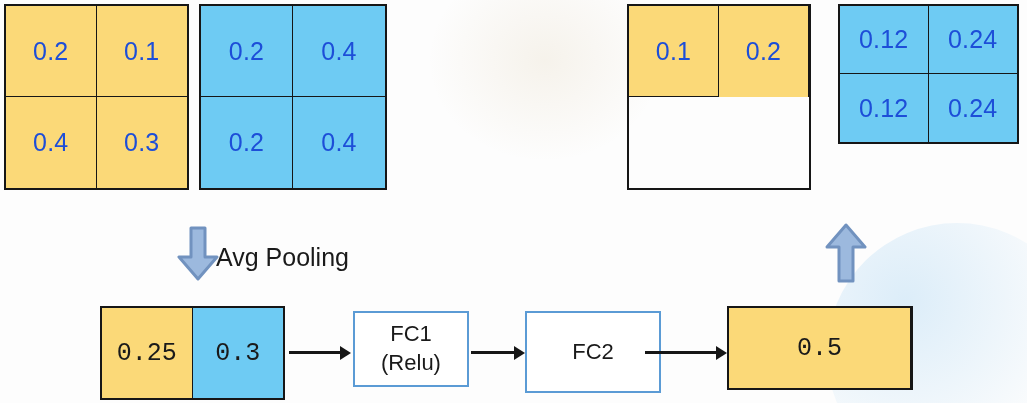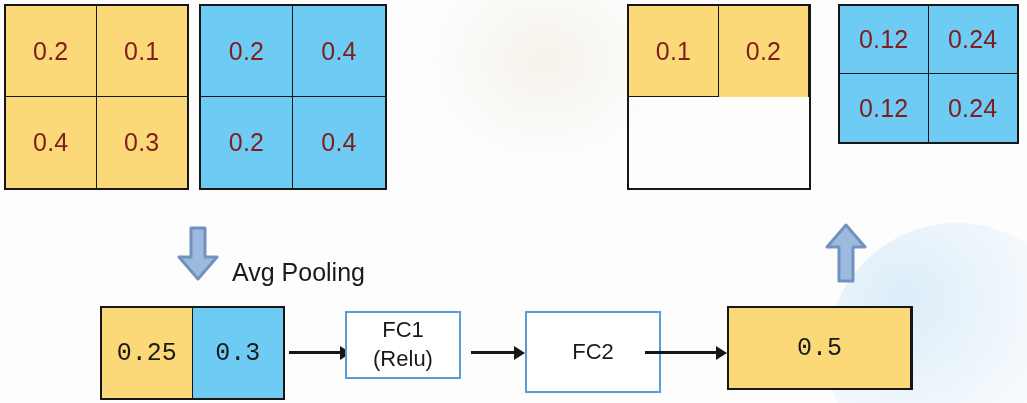--- a/index.html
+++ b/index.html
@@ -48,21 +48,21 @@
     grid-template-rows: 1fr 1fr;
     box-sizing: border-box;
     border: 2px solid #161616;
   }
   .grid2 .cell {
     box-sizing: border-box;
     display: flex;
     align-items: center;
     justify-content: center;
     font-size: 25px;
-    color: #7f1d1d;
+    color: #1d4ed8;
     letter-spacing: 0.2px;
   }
   .grid2 .cell.r0c0 { border-right: 1px solid #161616; border-bottom: 1px solid #161616; }
   .grid2 .cell.r0c1 { border-bottom: 1px solid #161616; }
   .grid2 .cell.r1c0 { border-right: 1px solid #161616; }
   .fill-yellow { background: #fbd978; }
   .fill-blue   { background: #6ecbf3; }
 
   
   .vecbox {
@@ -161,39 +161,39 @@
     <div class="cell r1c0 fill-blue">0.12</div>
     <div class="cell r1c1 fill-blue">0.24</div>
   </div>
 
   <div class="block-arrow" style="left:176px; top:226px; width:44px; height:56px;">
     <svg width="44" height="56" viewBox="0 0 44 56">
       <polygon points="15,2 29,2 29,31 41,31 22,53 3,31 15,31" fill="#9cb9de" stroke="#7192bf" stroke-width="3" stroke-linejoin="round"></polygon>
     </svg>
   </div>
 
-  <div class="label-text" style="left:232px; top:243px;margin-top:15px;">Avg Pooling</div>
+  <div class="label-text" style="left:216px; top:243px;">Avg Pooling</div>
 
   <div class="block-arrow" style="left:824px; top:222px; width:44px; height:62px;">
     <svg width="44" height="62" viewBox="0 0 44 62">
       <polygon points="22,3 41,25 29,25 29,59 15,59 15,25 3,25" fill="#9cb9de" stroke="#7192bf" stroke-width="3" stroke-linejoin="round"></polygon>
     </svg>
   </div>
 
   <div class="vecbox" style="left:100px; top:306px; width:185px; height:94px;">
     <div class="half left fill-yellow">0.25</div>
     <div class="half fill-blue">0.3</div>
   </div>
 
   <div class="flow-arrow" style="left:289px; top:346px; width:62px;">
     <div class="shaft" style="width:51px;"></div>
     <div class="head" style="left:51px;"></div>
   </div>
 
-  <div class="fcbox" style="left:345px; top:311px; width:116px; height:68px;">
+  <div class="fcbox" style="left:353px; top:311px; width:116px; height:76px;">
     <div>FC1</div>
     <div>(Relu)</div>
   </div>
 
   <div class="flow-arrow" style="left:471px; top:346px; width:54px;">
     <div class="shaft" style="width:43px;"></div>
     <div class="head" style="left:43px;"></div>
   </div>
 
   <div class="fcbox" style="left:525px; top:311px; width:136px; height:82px;">

